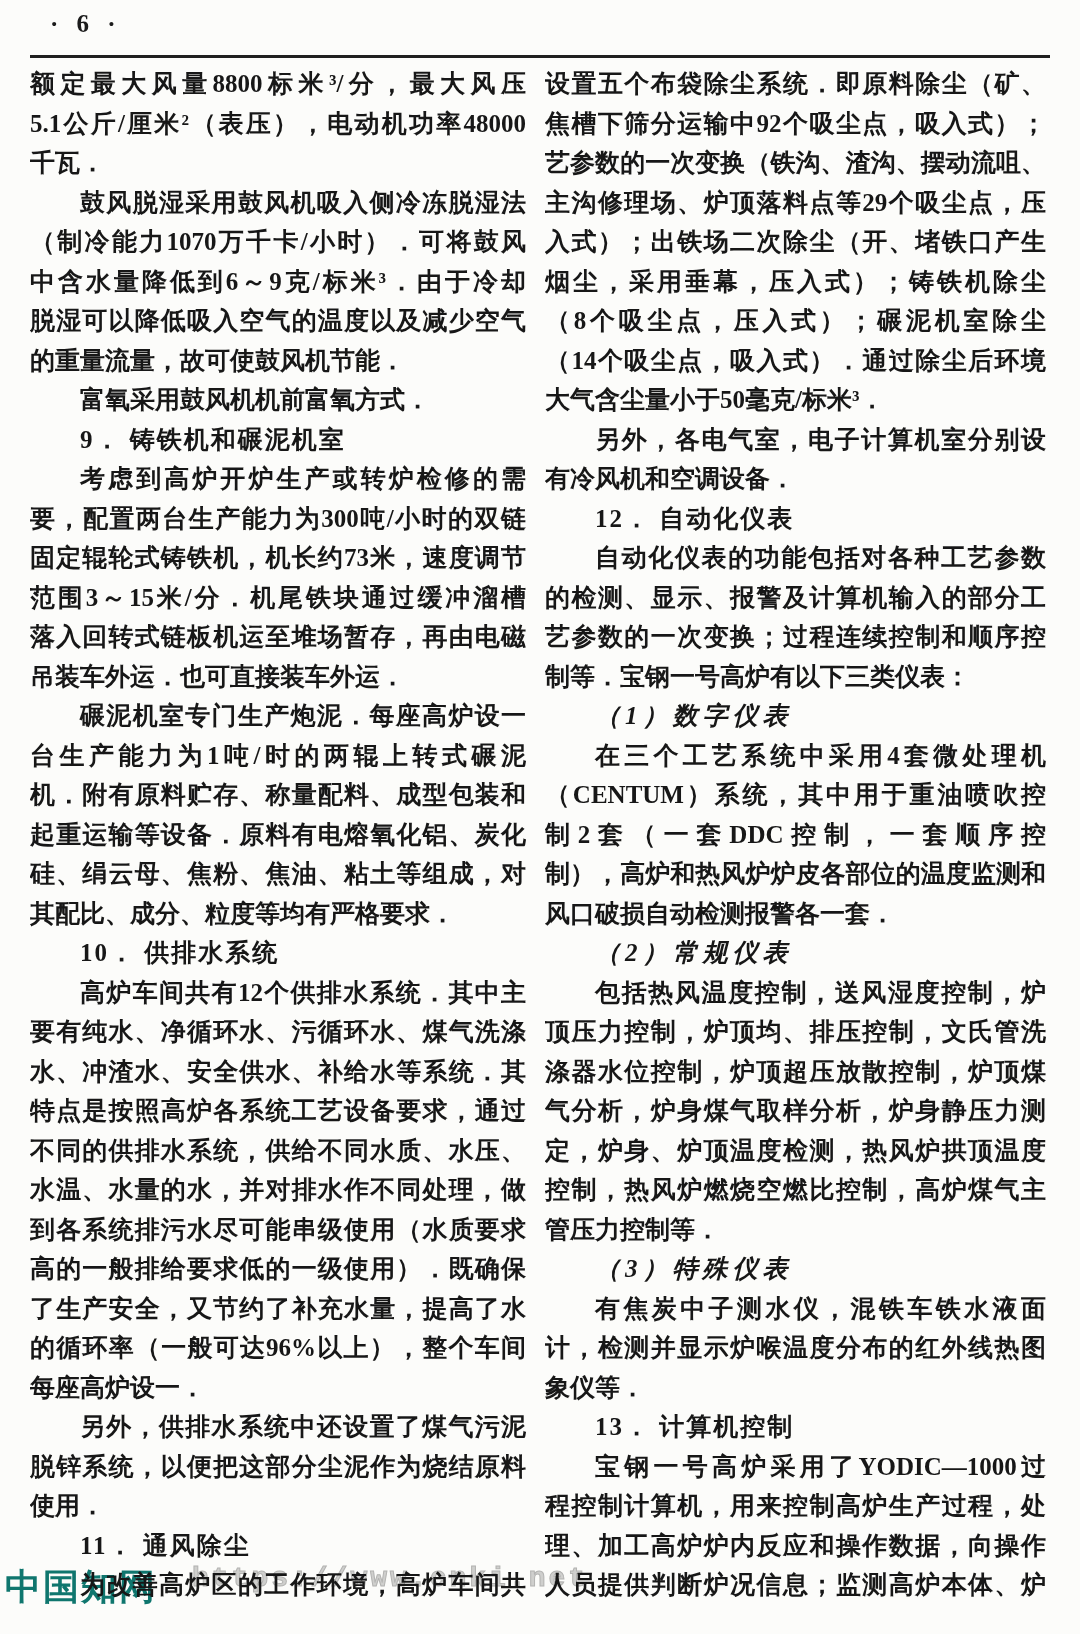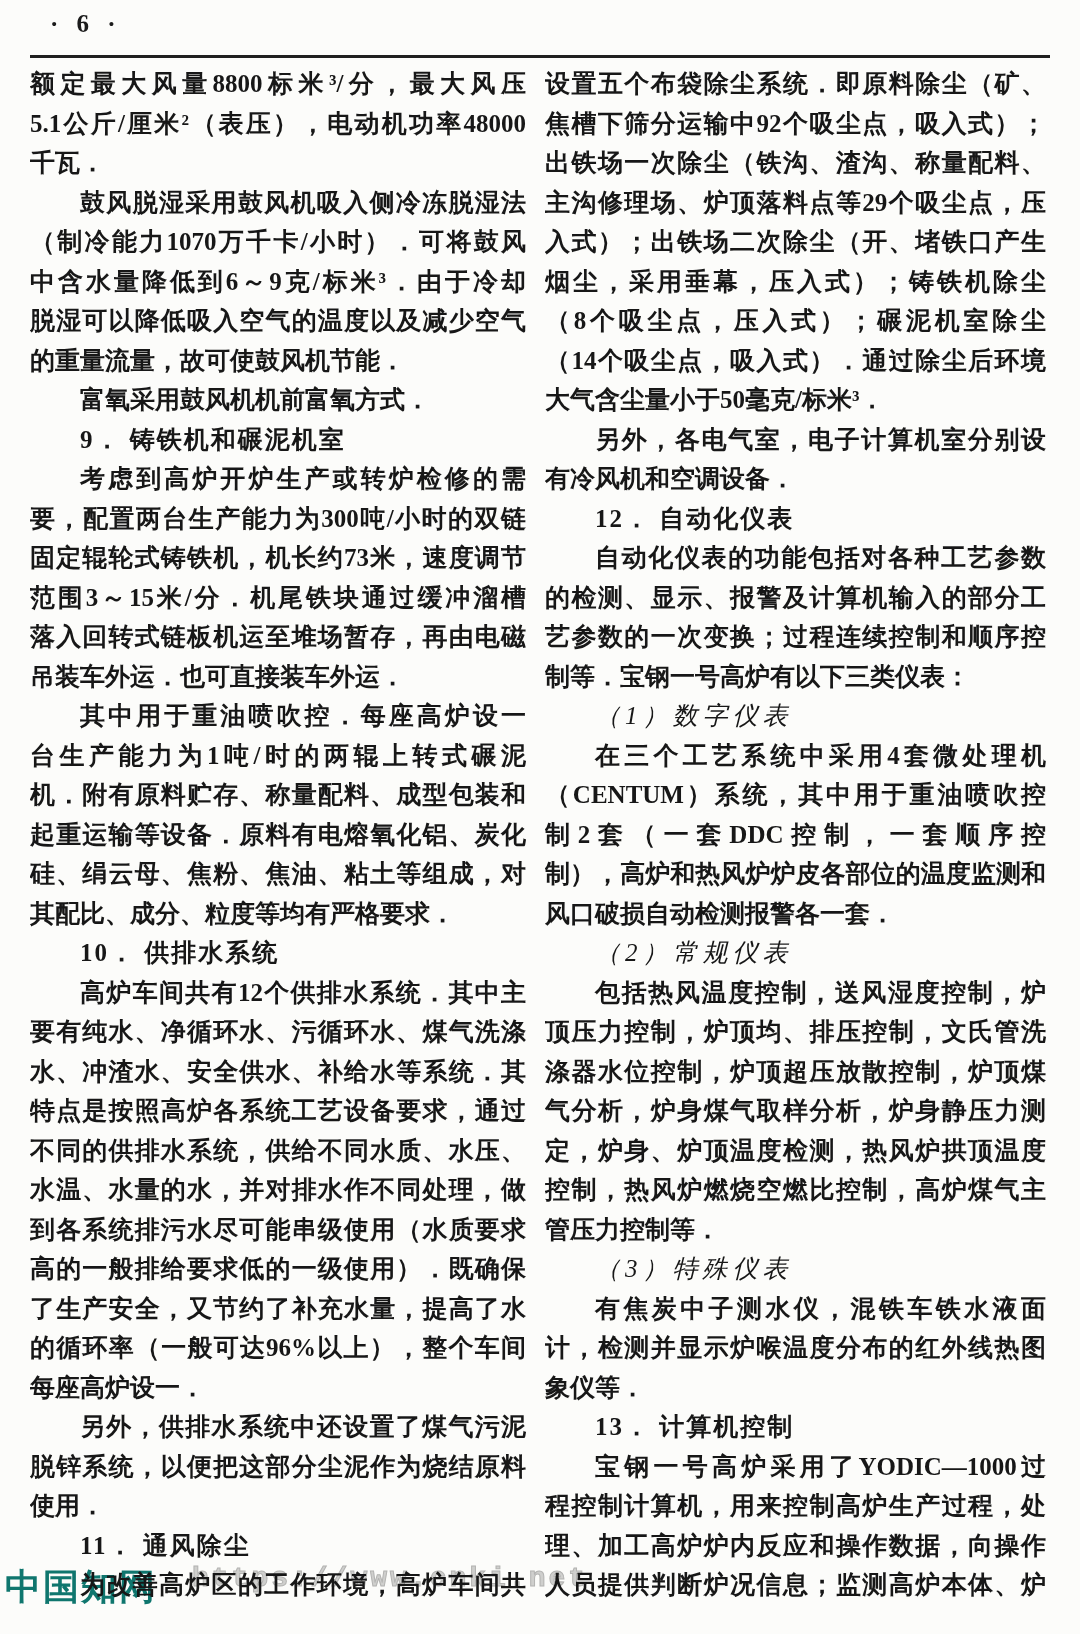--- a/index.html
+++ b/index.html
@@ -50,21 +50,21 @@
   }
   .line.ind{
     text-indent:50px;
   }
   .line.hd{
     font-weight:700;
     letter-spacing:2px;
   }
   .line.sub{
     font-style:italic;
-    font-weight:400;
+    font-weight:700;
     letter-spacing:5px;
   }
   .watermark-logo{
     position:absolute;
     left:5px;top:1563px;
     z-index:1;
     font-size:36px;
     font-weight:600;
     color:#0f766e;
     letter-spacing:2px;
@@ -106,21 +106,21 @@
       <div class="line jst">脱湿可以降低吸入空气的温度以及减少空气</div>
       <div class="line">的重量流量，故可使鼓风机节能．</div>
       <div class="line ind">富氧采用鼓风机机前富氧方式．</div>
       <div class="line ind hd">9． 铸铁机和碾泥机室</div>
       <div class="line ind jst">考虑到高炉开炉生产或转炉检修的需</div>
       <div class="line jst">要，配置两台生产能力为300吨/小时的双链</div>
       <div class="line jst">固定辊轮式铸铁机，机长约73米，速度调节</div>
       <div class="line jst">范围3～15米/分．机尾铁块通过缓冲溜槽</div>
       <div class="line jst">落入回转式链板机运至堆场暂存，再由电磁</div>
       <div class="line">吊装车外运．也可直接装车外运．</div>
-      <div class="line ind jst">其中用于重油喷吹控．每座高炉设一</div>
+      <div class="line ind jst">碾泥机室专门生产炮泥．每座高炉设一</div>
       <div class="line jst">台生产能力为1吨/时的两辊上转式碾泥</div>
       <div class="line jst">机．附有原料贮存、称量配料、成型包装和</div>
       <div class="line jst">起重运输等设备．原料有电熔氧化铝、炭化</div>
       <div class="line jst">硅、绢云母、焦粉、焦油、粘土等组成，对</div>
       <div class="line">其配比、成分、粒度等均有严格要求．</div>
       <div class="line ind hd">10． 供排水系统</div>
       <div class="line ind jst">高炉车间共有12个供排水系统．其中主</div>
       <div class="line jst">要有纯水、净循环水、污循环水、煤气洗涤</div>
       <div class="line jst">水、冲渣水、安全供水、补给水等系统．其</div>
       <div class="line jst">特点是按照高炉各系统工艺设备要求，通过</div>
@@ -134,21 +134,21 @@
       <div class="line ind jst">另外，供排水系统中还设置了煤气污泥</div>
       <div class="line jst">脱锌系统，以便把这部分尘泥作为烧结原料</div>
       <div class="line">使用．</div>
       <div class="line ind hd">11． 通风除尘</div>
       <div class="line ind jst">为改善高炉区的工作环境，高炉车间共</div>
     </div>
 
   <div class="col col-right">
       <div class="line jst">设置五个布袋除尘系统．即原料除尘（矿、</div>
       <div class="line jst">焦槽下筛分运输中92个吸尘点，吸入式）；</div>
-      <div class="line jst">出铁场一次除尘（铁沟、渣沟、称量配料、</div>
+      <div class="line jst">艺参数的一次变换（铁沟、渣沟、摆动流咀、</div>
       <div class="line jst">主沟修理场、炉顶落料点等29个吸尘点，压</div>
       <div class="line jst">入式）；出铁场二次除尘（开、堵铁口产生</div>
       <div class="line jst">烟尘，采用垂幕，压入式）；铸铁机除尘</div>
       <div class="line jst">（8个吸尘点，压入式）；碾泥机室除尘</div>
       <div class="line jst">（14个吸尘点，吸入式）．通过除尘后环境</div>
       <div class="line">大气含尘量小于50毫克/标米³．</div>
       <div class="line ind jst">另外，各电气室，电子计算机室分别设</div>
       <div class="line">有冷风机和空调设备．</div>
       <div class="line ind hd">12． 自动化仪表</div>
       <div class="line ind jst">自动化仪表的功能包括对各种工艺参数</div>

